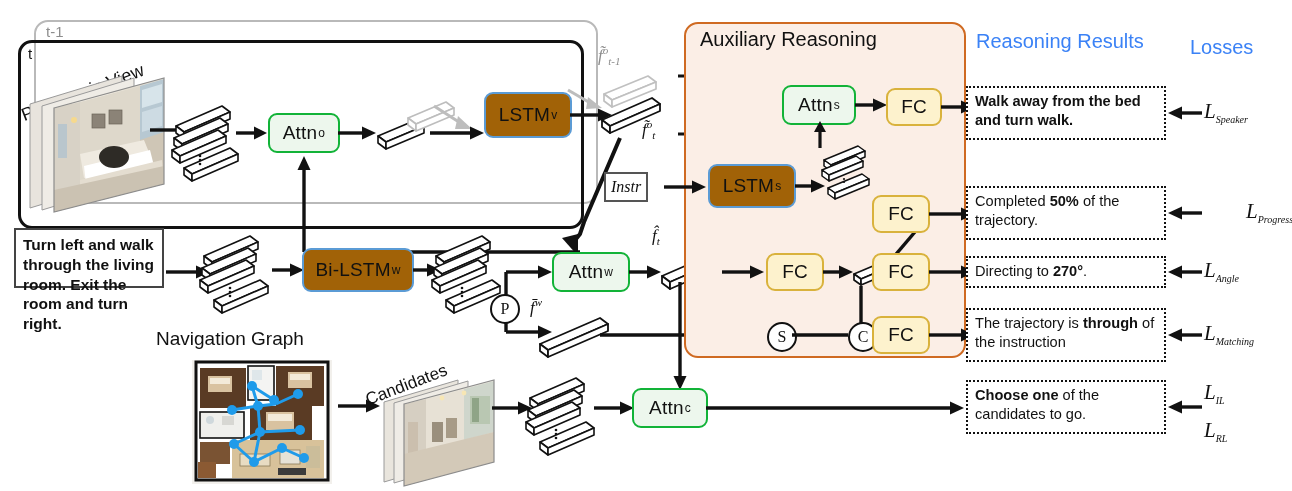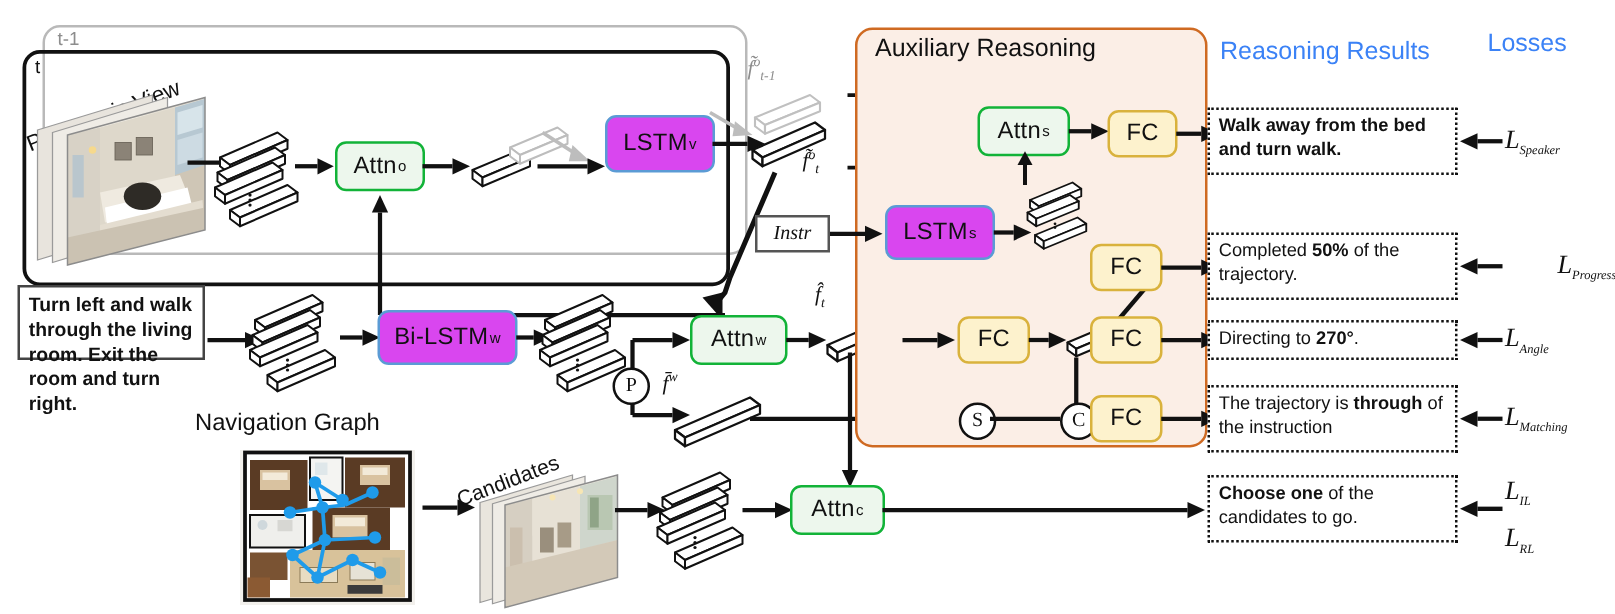--- a/index.html
+++ b/index.html
@@ -5,21 +5,21 @@
   html,body{margin:0;padding:0;background:#fff;}
   body{width:1292px;height:491px;position:relative;overflow:hidden;
        font-family:"Liberation Sans",sans-serif;color:#111;}
   .abs{position:absolute;}
 
   
   .mod{position:absolute;display:flex;align-items:center;justify-content:center;
        border-radius:9px;font-size:19px;letter-spacing:.2px;box-sizing:border-box;}
   .mod .sub{font-size:12px;vertical-align:sub;margin-left:1px;}
   .mod-attn{background:#edf7ed;border:2.5px solid #12b338;}
-  .mod-lstm{background:#d946ef;border:2.2px solid #5b9bd5;}
+  .mod-lstm{background:#a16207;border:2.2px solid #5b9bd5;}
   .mod-fc{background:#fdf2cd;border:2.2px solid #d9b23c;}
 
   
   .frame-prev{position:absolute;border:2px solid #b9b9b9;border-radius:14px;}
   .frame-cur{position:absolute;border:3px solid #111;border-radius:14px;background:transparent;}
   .tstep{position:absolute;font-size:15px;}
   .tstep.prev{color:#8d8d8d;}
   .tstep.cur{color:#111;}
 
   
@@ -537,21 +537,21 @@
 
 <div class="mod mod-fc" style="left:886px;top:88px;width:56px;height:38px;">
   <span>FC</span>
 </div>
 
 <svg class="abs" style="left:941px;top:99px;" width="36" height="16">
   <line x1="0" y1="8" x2="20" y2="8" stroke="#111" stroke-width="3.4"></line>
   <polygon points="20,1.5 34,8 20,14.5" fill="#111"></polygon>
 </svg>
 
-<div class="instr-small" style="left:604px;top:172px;width:60px;height:30px;">
+<div class="instr-small" style="left:604px;top:172px;width:44px;height:30px;">
   <span>Instr</span>
 </div>
 <svg class="abs" style="left:664px;top:179px;" width="44" height="16">
   <line x1="0" y1="8" x2="28" y2="8" stroke="#111" stroke-width="3.4"></line>
   <polygon points="28,1.5 42,8 28,14.5" fill="#111"></polygon>
 </svg>
 
 <div class="mod mod-lstm" style="left:708px;top:164px;width:88px;height:44px;">
   <span>LSTM</span>
     <span class="sub">s</span>
@@ -654,21 +654,21 @@
 
 <div class="mod mod-fc" style="left:872px;top:316px;width:58px;height:38px;">
   <span>FC</span>
 </div>
 <svg class="abs" style="left:929px;top:327px;" width="48" height="16">
   <line x1="0" y1="8" x2="32" y2="8" stroke="#111" stroke-width="3.4"></line>
   <polygon points="32,1.5 46,8 32,14.5" fill="#111"></polygon>
 </svg>
 
 <div class="head" style="left:976px;top:30px;">Reasoning Results</div>
-<div class="head" style="left:1190px;top:24px;">Losses</div>
+<div class="head" style="left:1190px;top:36px;">Losses</div>
 
 <div class="res-box" style="left:966px;top:86px;width:200px;height:54px;">
   <span><b>Walk away from the bed and turn walk.</b></span>
 </div>
 <div class="res-box" style="left:966px;top:186px;width:200px;height:54px;">
   <span>Completed <b>50%</b> of the trajectory.</span>
 </div>
 <div class="res-box" style="left:966px;top:256px;width:200px;height:32px;">
   <span>Directing to <b>270°</b>.</span>
 </div>

